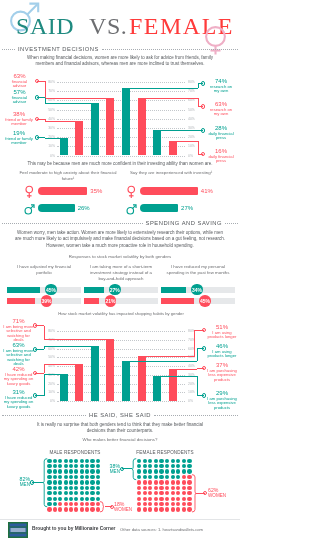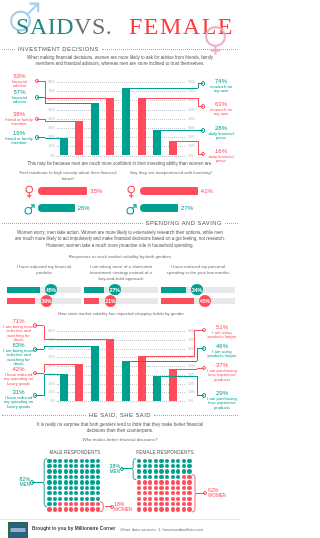--- a/index.html
+++ b/index.html
@@ -3,21 +3,21 @@
 <meta charset="utf-8">
 <style>
 *{box-sizing:border-box;margin:0;padding:0}
 html,body{width:240px;height:538px;background:#fff;overflow:hidden}
 body{font-family:"Liberation Sans",sans-serif}
 .page{position:relative;width:240px;height:538px;background:#fff;overflow:hidden}
 
 
 .tw{position:absolute;font-family:"Liberation Serif",serif;font-size:24px;line-height:24px;white-space:nowrap;letter-spacing:.55px}
 #t-mars{left:16px;top:14px;color:#1F8A80}
-#t-vs{left:74px;top:14px;color:#6D6E71}
+#t-vs{left:89px;top:14px;color:#6D6E71}
 #t-venus{left:129px;top:14px;color:#FF3B3B;letter-spacing:1.5px}
 #mars-sym{position:absolute;left:4px;top:-2px}
 #venus-sym{position:absolute;left:200px;top:22px}
 
 
 .sechead{position:absolute;height:8px;display:flex;align-items:center}
 .sechead i{display:block;height:0;border-top:1px dotted #a7acb1}
 .sechead .lead{width:13px}
 .sechead .fill{flex:1}
 .sechead b{font-size:5.8px;font-weight:normal;letter-spacing:.5px;color:#55585c;white-space:nowrap;padding:0 3px;font-family:"Liberation Sans",sans-serif}

